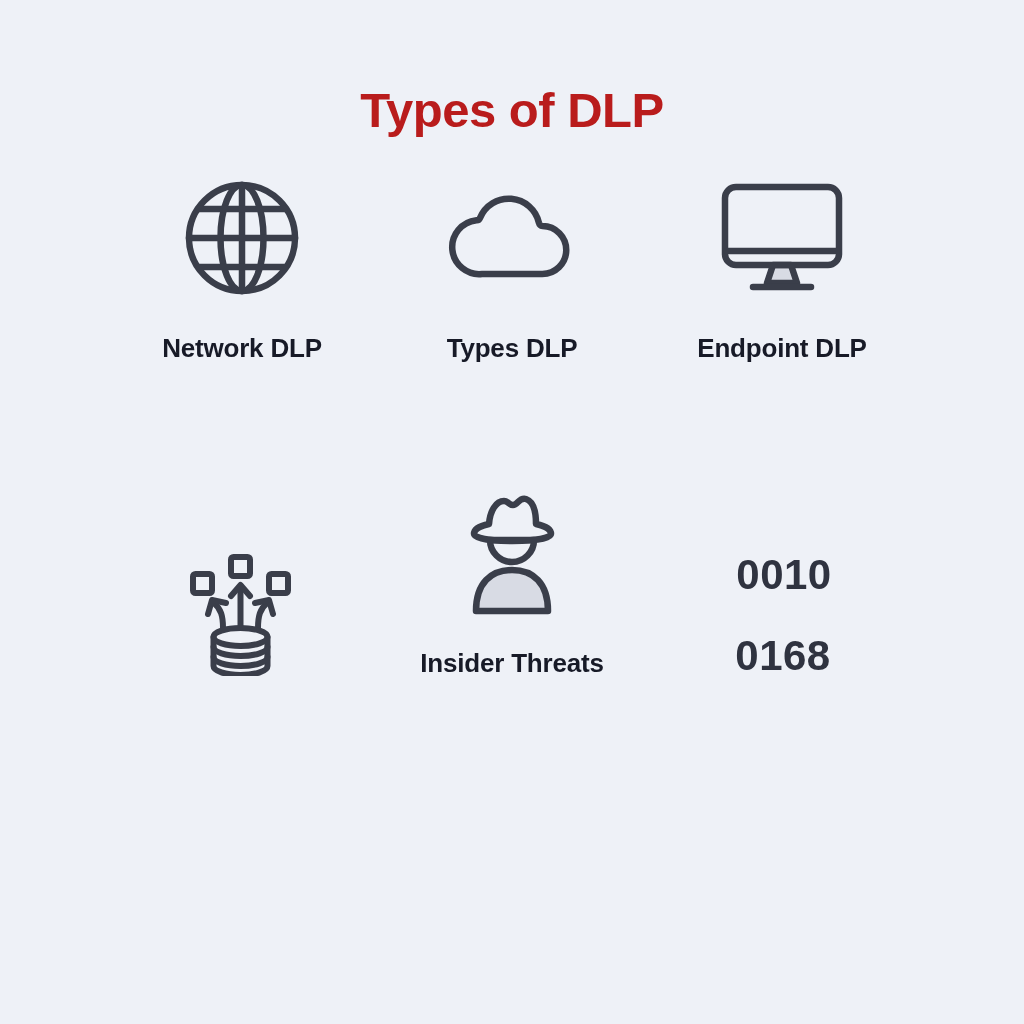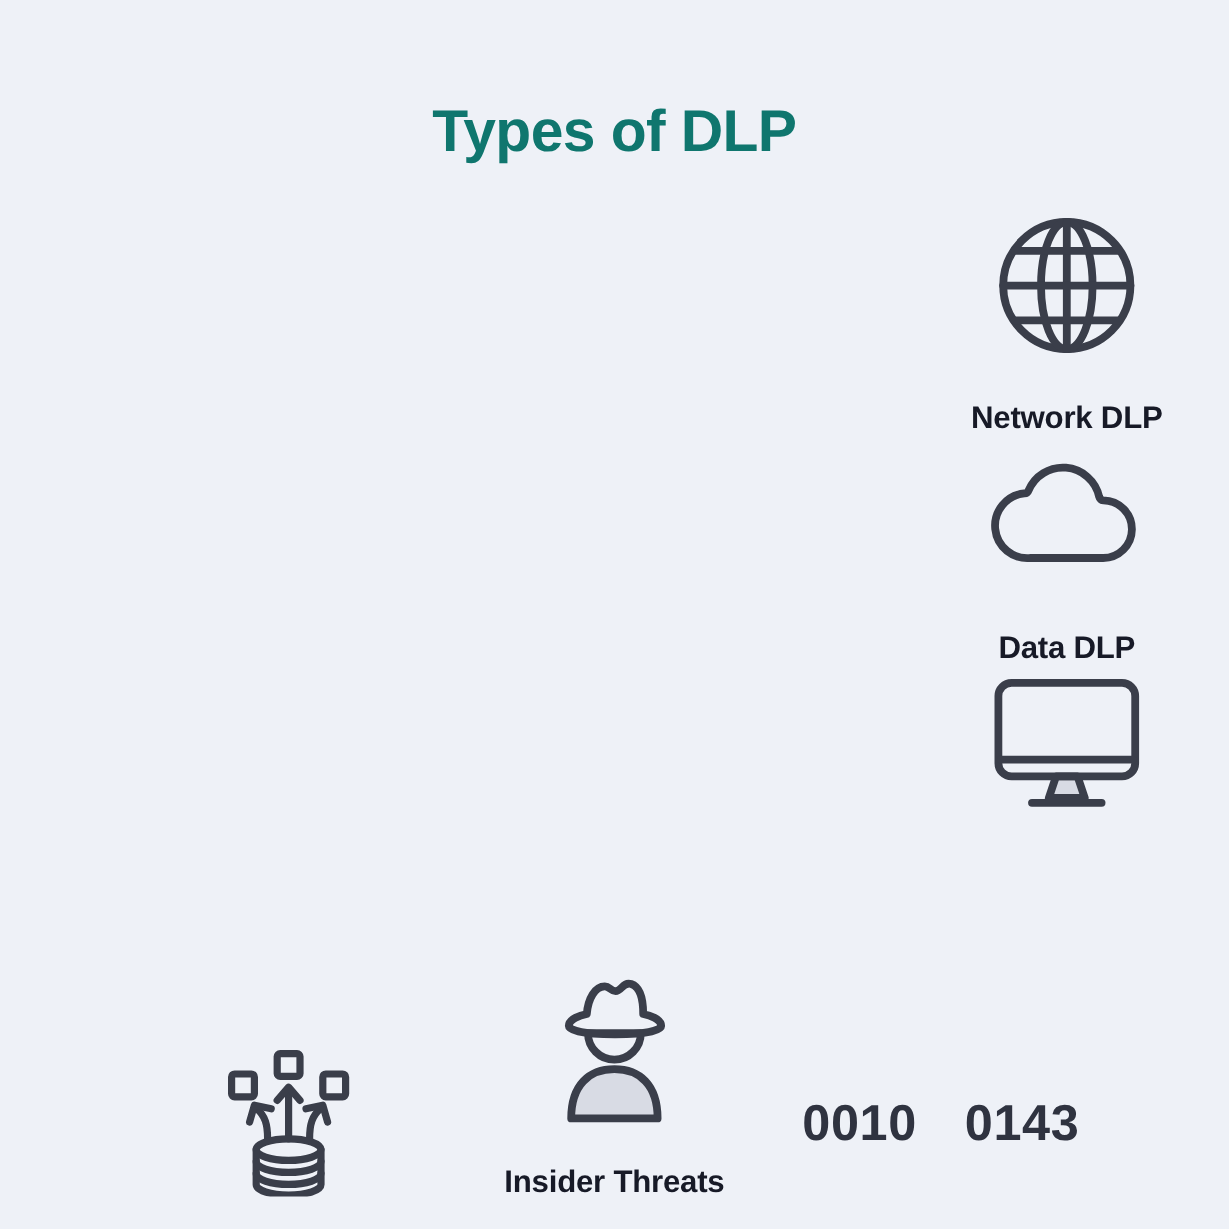--- a/index.html
+++ b/index.html
@@ -21,21 +21,21 @@
     display: flex;
     flex-direction: column;
     align-items: center;
   }
 
   
   .section-title {
     font-weight: bold;
     font-size: 49px;
     letter-spacing: -0.5px;
-    color: #0f766e;
+    color: #b91c1c;
     text-align: center;
     line-height: 1;
   }
   #types-title { margin-top: 86px; }
   #solves-title { margin-top: 0; }
 
   
   .card-row {
     width: 1024px;
     display: flex;
@@ -57,34 +57,34 @@
   .card-label {
     font-weight: bold;
     font-size: 26px;
     color: #171a27;
     text-align: center;
     letter-spacing: -0.2px;
     white-space: nowrap;
   }
 
   
-  #types-row { margin-top: 38px; flex-direction: column; }
+  #types-row { margin-top: 38px; }
   #types-row .card-label { margin-top: 30px; }
 
   
   #solves-row { margin-top: 34px; }
   #solves-row .icon-box { height: 128px; }
   #solves-row .card-label { margin-top: 30px; }
 
   .spacer-mid { height: 92px; }
 
   
   .binary-stack {
     display: flex;
-    flex-direction: row;
+    flex-direction: column;
     align-items: center;
     justify-content: center;
     font-weight: bold;
     font-size: 42px;
     line-height: 1.03;
     letter-spacing: 0.5px;
     color: #2f3340;
     gap: 38px;
   }
   .binary-row { white-space: pre; }
@@ -121,34 +121,35 @@
     </div>
 
     <div class="card">
       <div class="icon-box">
         <svg width="132" height="100" viewBox="0 0 132 100">
           <path d="M36 86 H96 a24 24 0 0 0 0.5 -48 a4 4 0 0 1 -3.5 -3
                    a31 31 0 0 0 -59 -5 a3.5 3.5 0 0 1 -3.5 2.2
                    a25 25 0 0 0 5.5 53.8 Z" fill="none" stroke="#3a3e4a" stroke-width="6.5" stroke-linejoin="round" stroke-linecap="round"></path>
         </svg>
       </div>
-      <div class="card-label">Data DLP</div>
+      <div class="card-label">Types DLP</div>
     </div>
 
     <div class="card">
       <div class="icon-box">
         <svg width="130" height="118" viewBox="0 0 130 118">
           <g stroke="#3a3e4a" stroke-width="6.5" stroke-linecap="round" stroke-linejoin="round">
             <path d="M56 86 L50 104 H80 L74 86 Z" fill="#d8dbe4"></path>
             <rect x="8" y="8" width="114" height="78" rx="11" fill="none"></rect>
             <line x1="10" y1="72" x2="120" y2="72"></line>
             <line x1="36" y1="108" x2="94" y2="108"></line>
           </g>
         </svg>
       </div>
+      <div class="card-label">Endpoint DLP</div>
     </div>
 
   </div>
 
   <div class="spacer-mid"></div>
 
 
   <div class="card-row" id="solves-row">
 
     <div class="card">
@@ -198,20 +199,20 @@
           </g>
         </svg>
       </div>
       <div class="card-label">Insider Threats</div>
     </div>
 
     <div class="card">
       <div class="icon-box">
         <div class="binary-stack">
           <div class="binary-row r1">0010</div>
-          <div class="binary-row r3">0143</div>
+          <div class="binary-row r3">0168</div>
         </div>
       </div>
     </div>
 
   </div>
 
 </div>
 
 </body></html>

